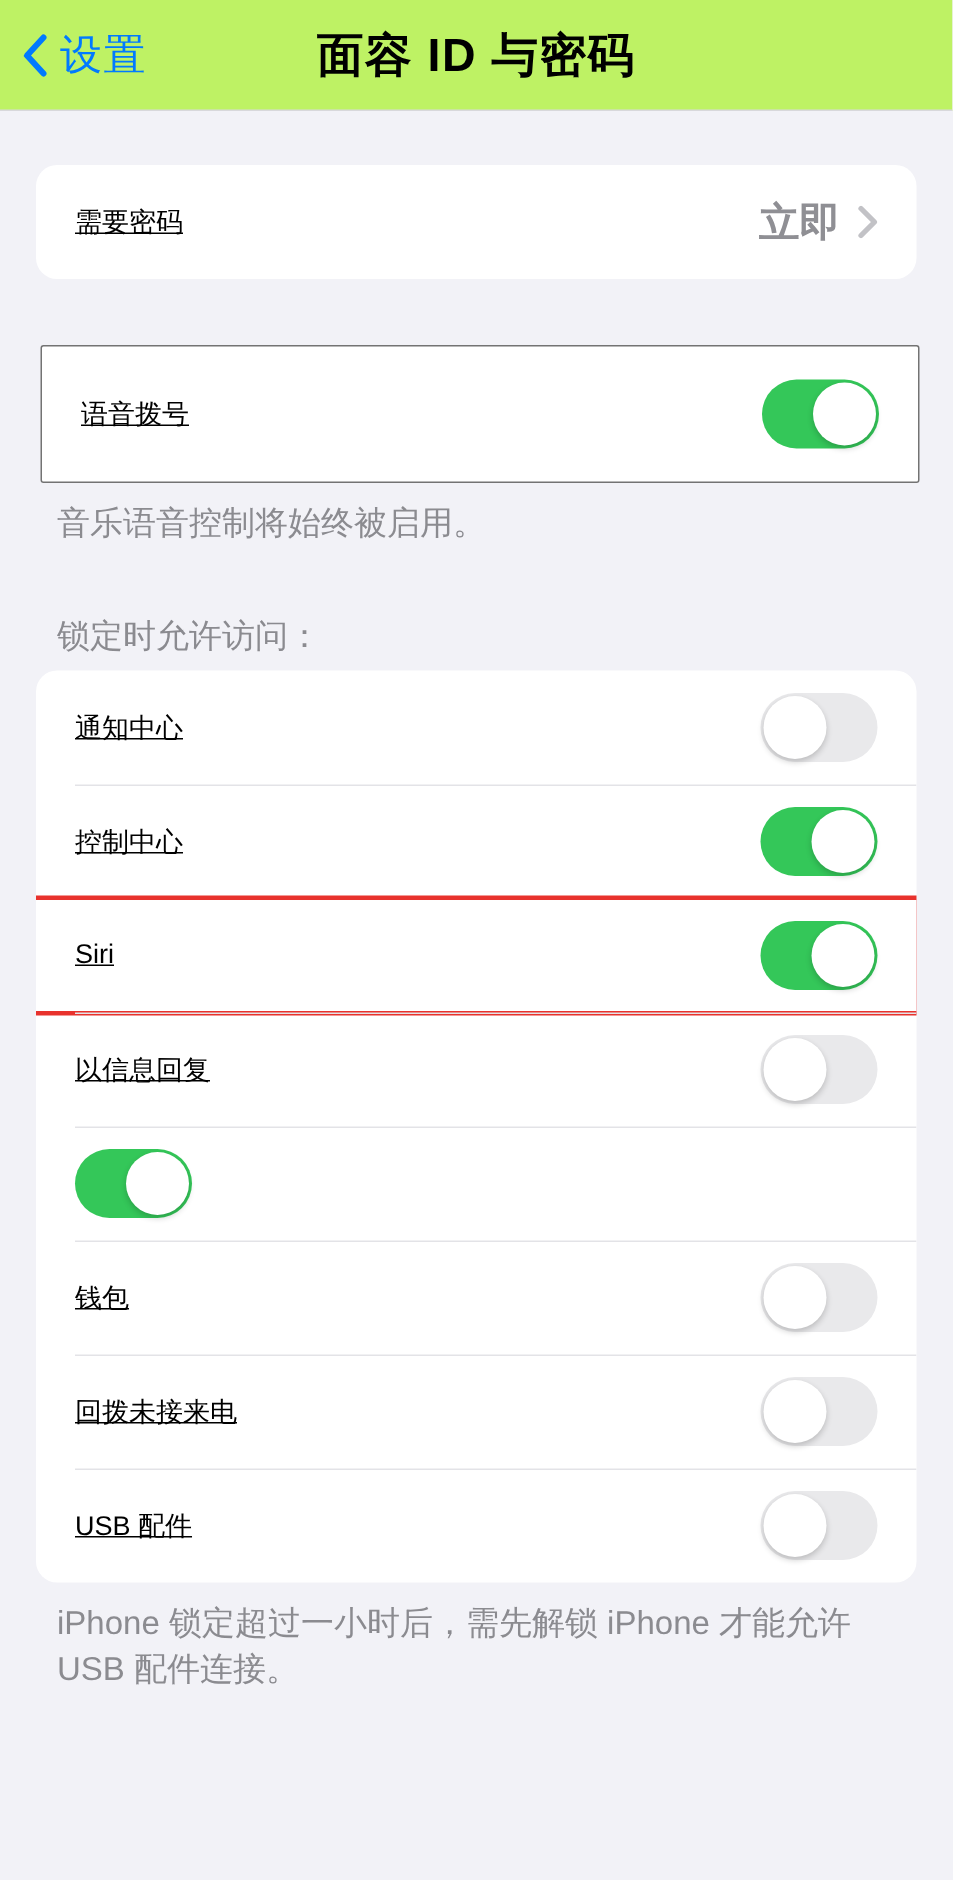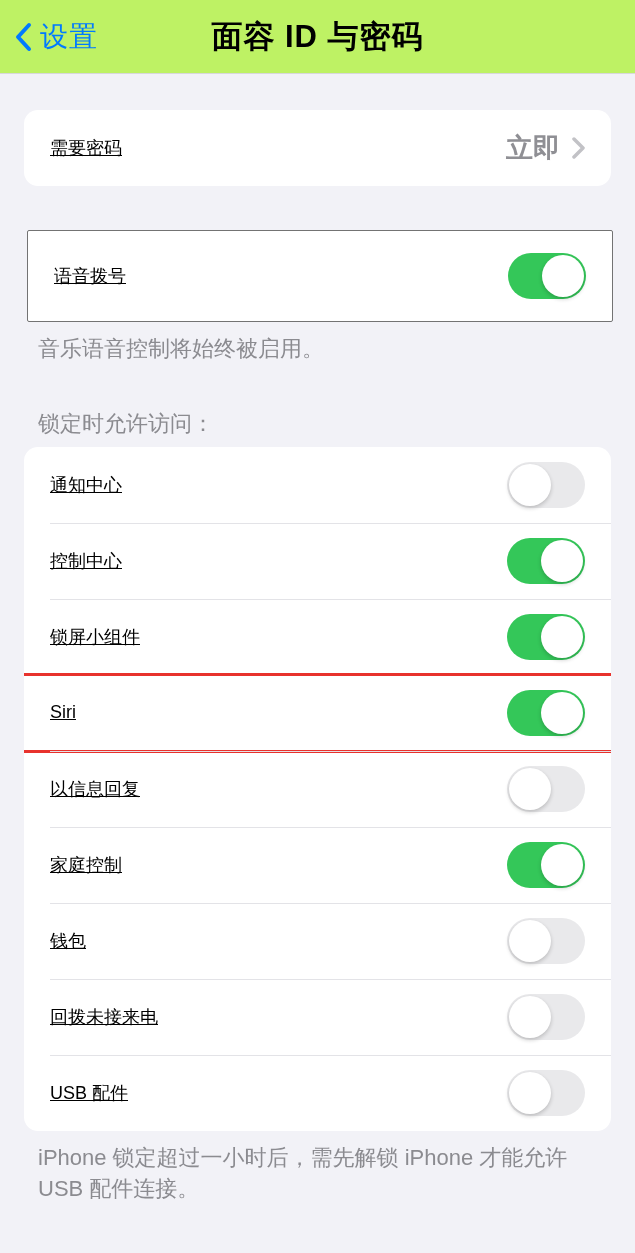--- a/index.html
+++ b/index.html
@@ -210,40 +210,33 @@
         <div class="toggle off">
           <div class="toggle-knob"></div>
         </div>
       </div>
       <div class="row">
         <span class="row-label">控制中心</span>
         <div class="toggle on">
           <div class="toggle-knob"></div>
         </div>
       </div>
-      <div class="row">
-        <span class="row-label">锁屏小组件</span>
-        <div class="toggle on">
-          <div class="toggle-knob"></div>
-        </div>
-      </div>
       <div class="row highlighted">
         <span class="row-label">Siri</span>
         <div class="toggle on">
           <div class="toggle-knob"></div>
         </div>
       </div>
       <div class="row">
         <span class="row-label">以信息回复</span>
         <div class="toggle off">
           <div class="toggle-knob"></div>
         </div>
       </div>
       <div class="row">
-        <span class="row-label">家庭控制</span>
         <div class="toggle on">
           <div class="toggle-knob"></div>
         </div>
       </div>
       <div class="row">
         <span class="row-label">钱包</span>
         <div class="toggle off">
           <div class="toggle-knob"></div>
         </div>
       </div>

